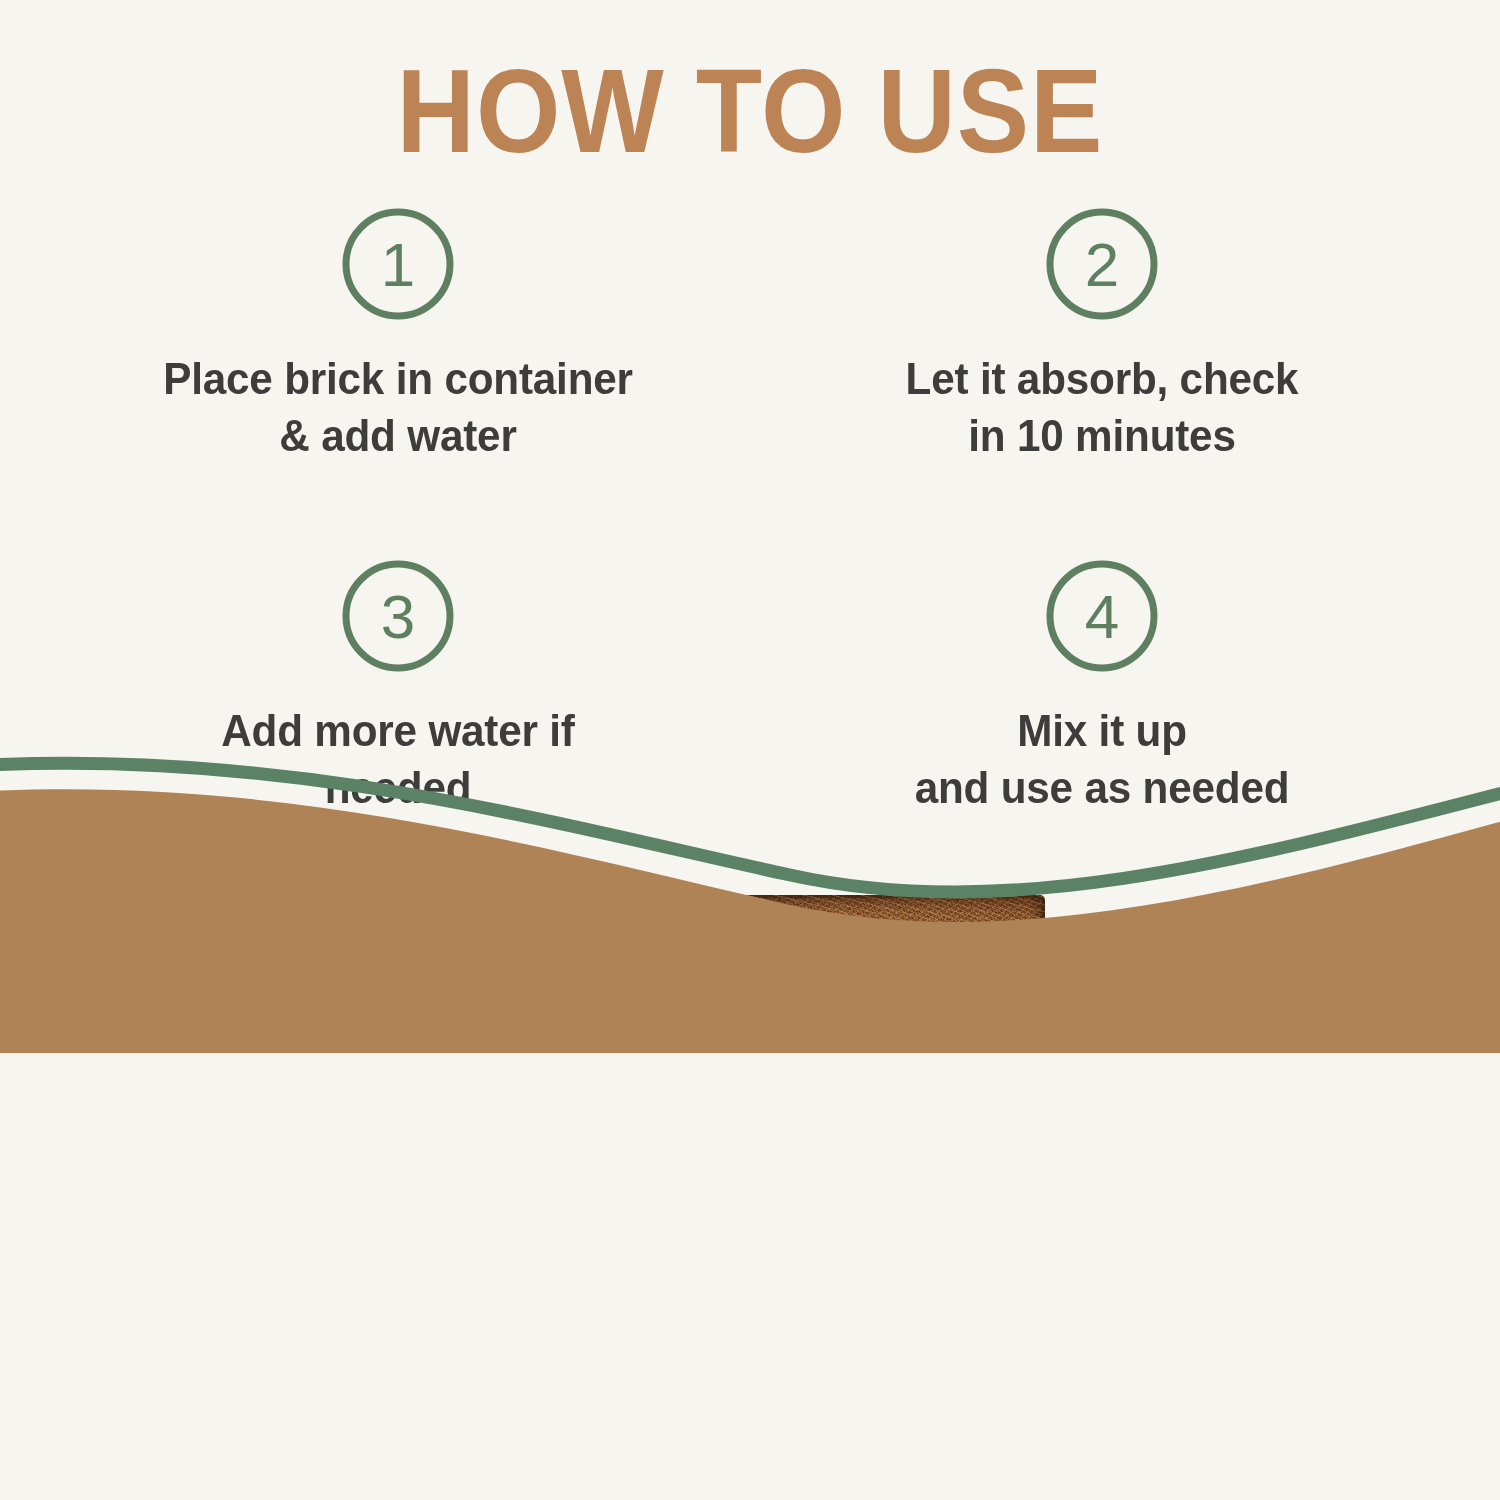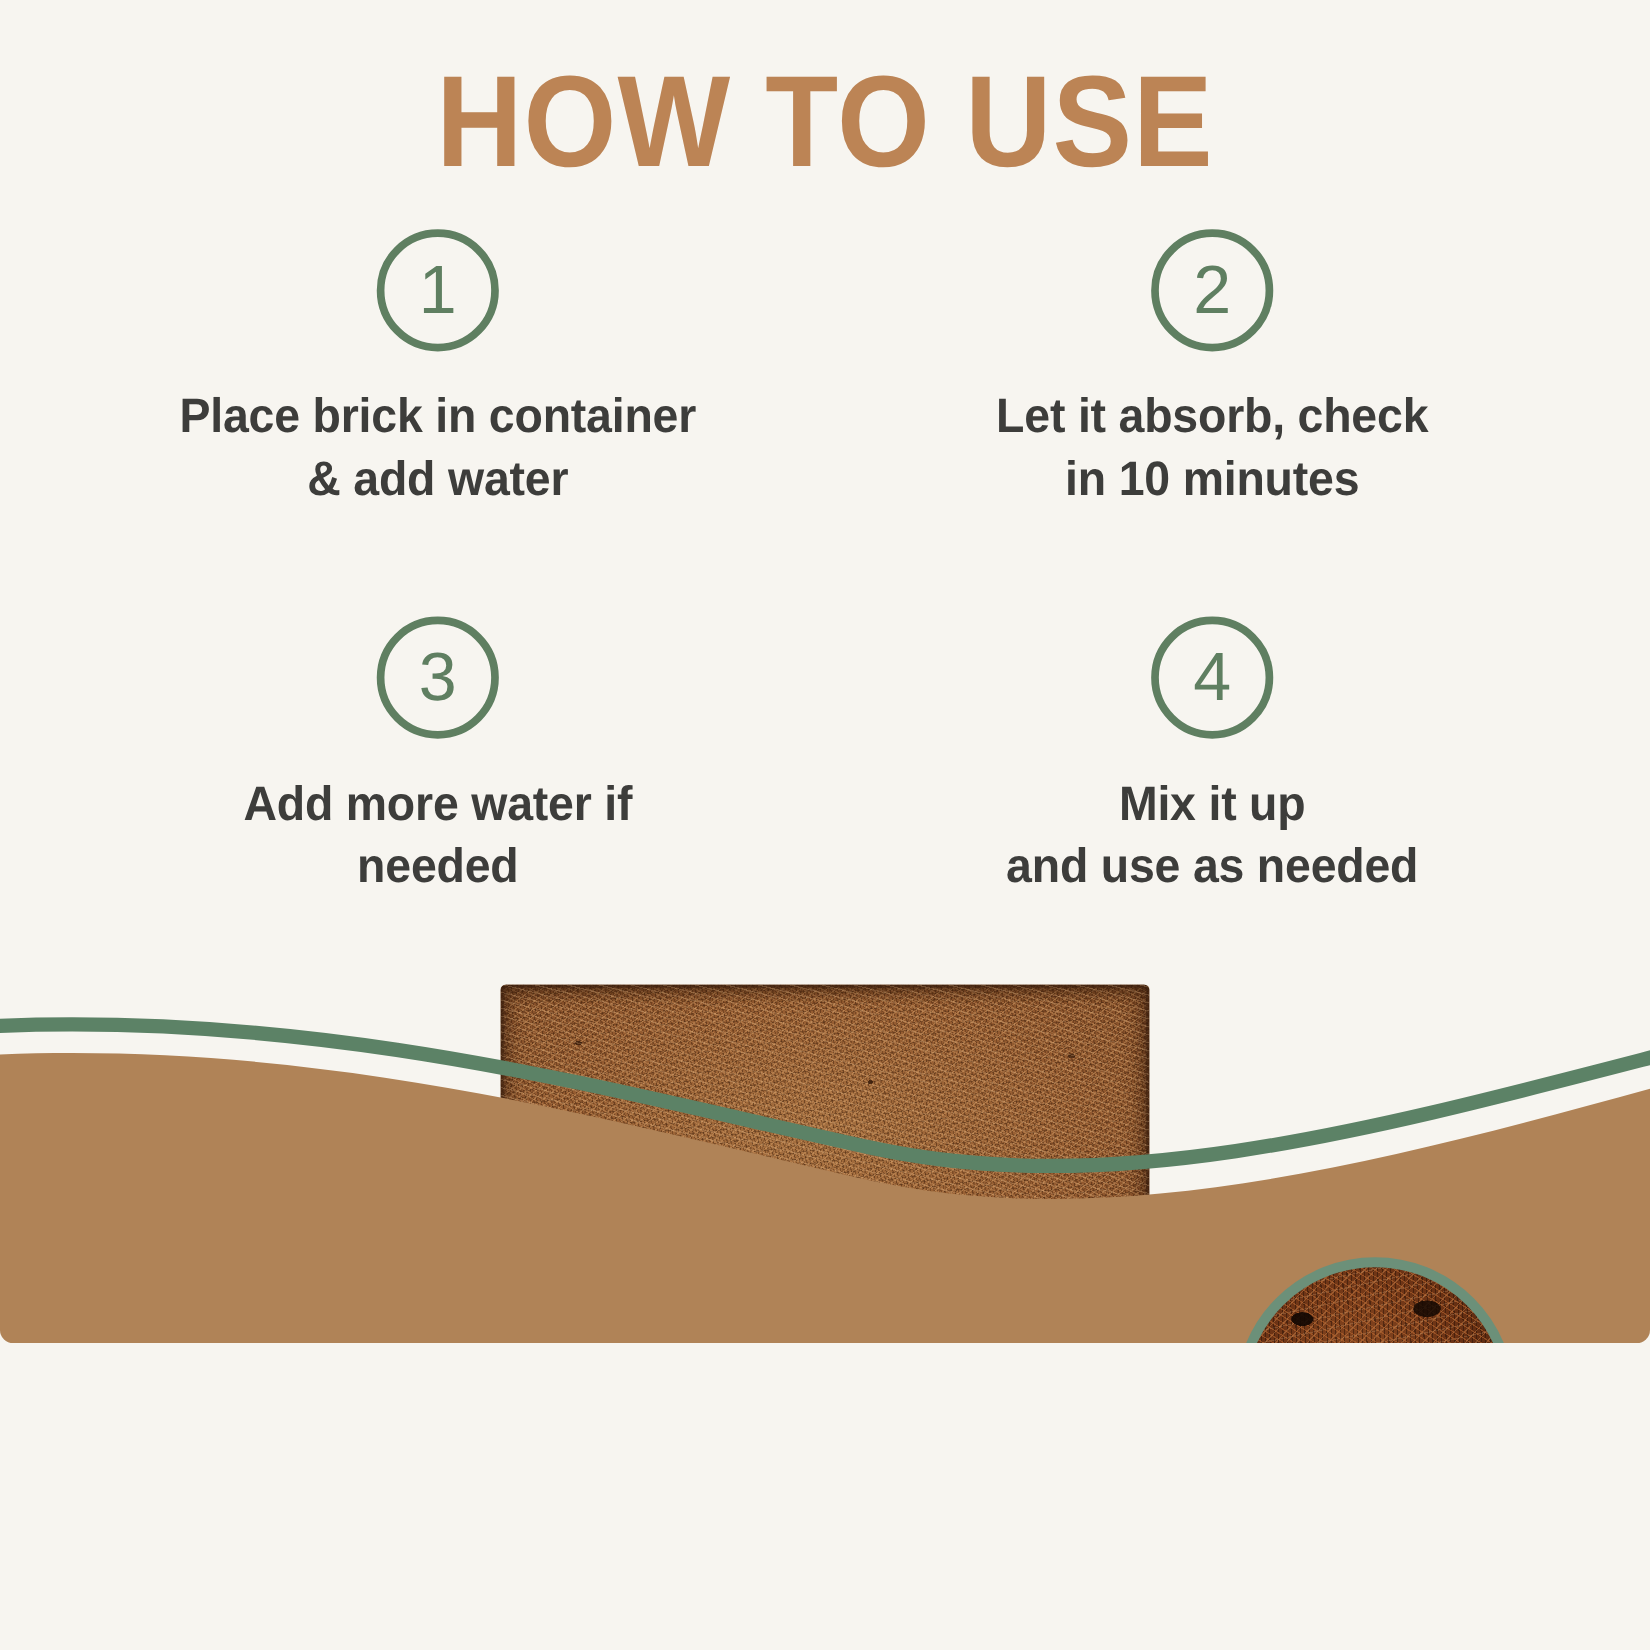--- a/index.html
+++ b/index.html
@@ -11,24 +11,23 @@
     height: 1500px;
     background: #F7F5F0;
     font-family: "Liberation Sans", sans-serif;
     overflow: hidden;
     position: relative;
   }
 
   #infographic {
     position: relative;
     width: 1500px;
-    height: 1221px;
+    height: 1053px;
     background: #F7F5F0;
     overflow: hidden;
-    border-radius: 12px;
   }
 
   
   #page-title {
     position: absolute;
     top: 52px;
     left: 0;
     width: 1500px;
     text-align: center;
     font-size: 118px;

